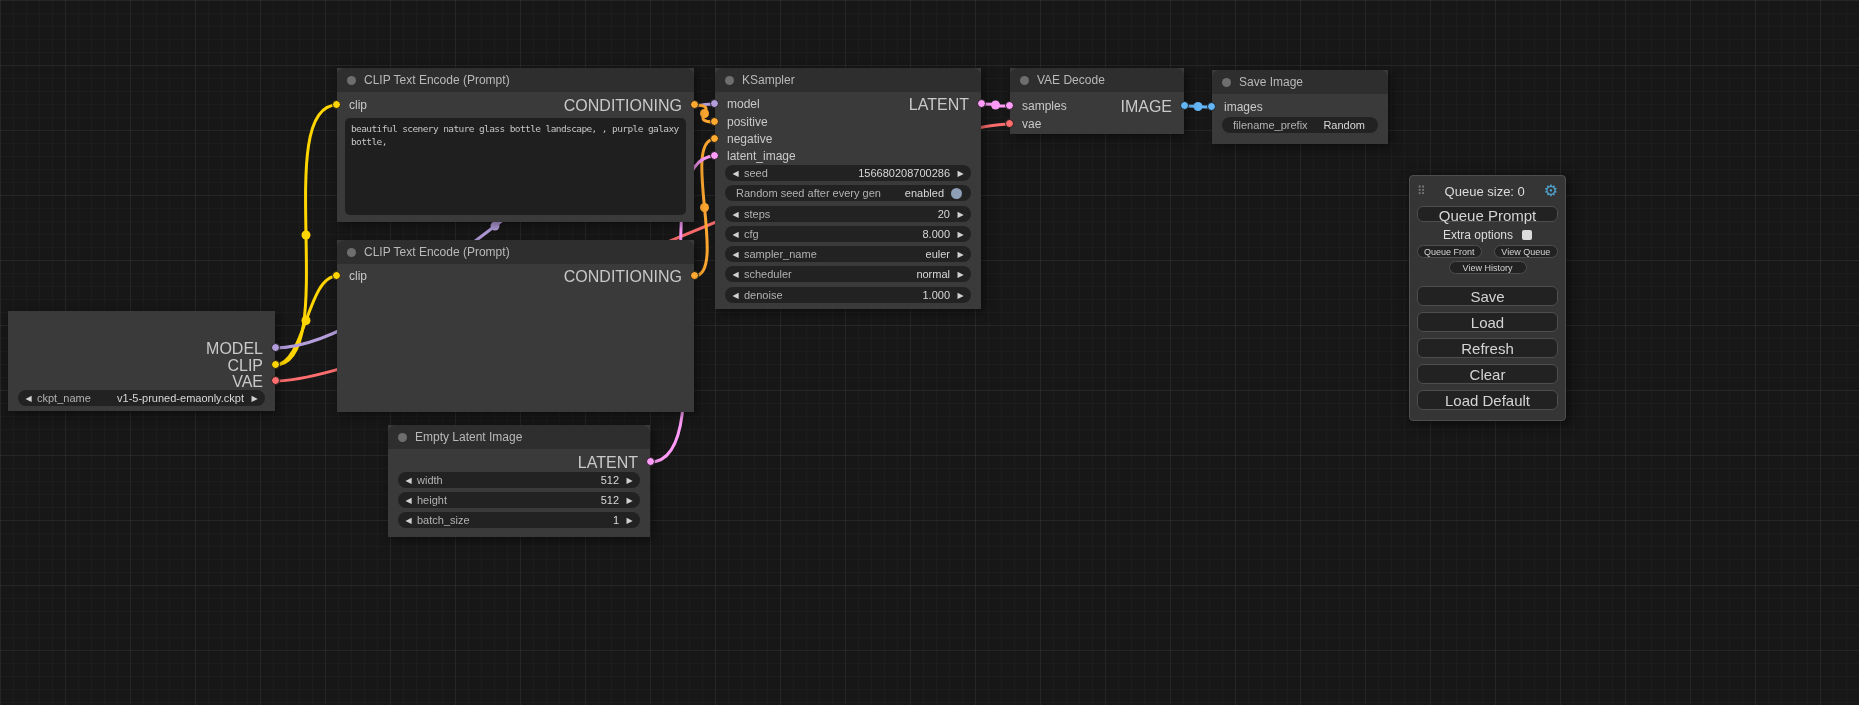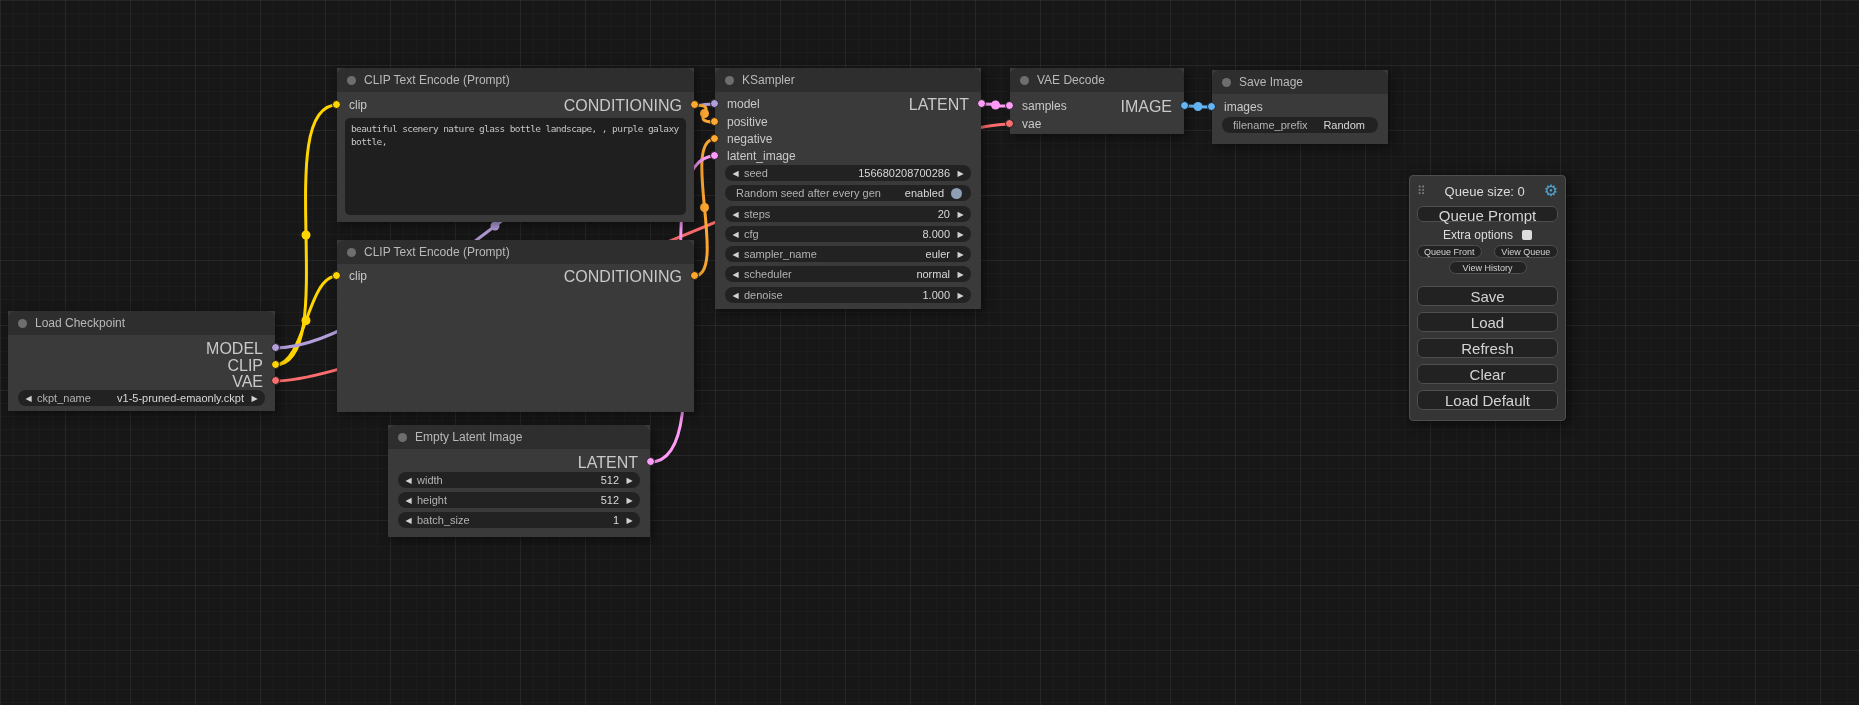--- a/index.html
+++ b/index.html
@@ -100,24 +100,20 @@
       <circle cx="704.5" cy="207.5" r="4.5" fill="#FFA931"></circle>
       <path d="M 650 462 C 728.2068571162401 462, 636.7931428837599 156, 715 156" stroke="#FF9CF9" stroke-width="3" fill="none" stroke-linecap="round"></path>
       <circle cx="682.5" cy="309" r="4.5" fill="#FF9CF9"></circle>
       <path d="M 981 104 C 1011 104, 980 106, 1010 106" stroke="#FF9CF9" stroke-width="3" fill="none" stroke-linecap="round"></path>
       <circle cx="995.5" cy="105" r="4.5" fill="#FF9CF9"></circle>
       <path d="M 1184 106 C 1214 106, 1182 107, 1212 107" stroke="#64B5F6" stroke-width="3" fill="none" stroke-linecap="round"></path>
       <circle cx="1198" cy="106.5" r="4.5" fill="#64B5F6"></circle>
     </svg>
 
   <div class="node" style="left:8px;top:311px;width:267px;height:100px">
-    <div class="node-title">
-      <span class="collapse-dot"></span>
-      <span>Load Checkpoint</span>
-    </div>
     <span class="sl-r" style="top:31px">MODEL</span>
     <span class="sl-r" style="top:48px">CLIP</span>
     <span class="sl-r" style="top:64px">VAE</span>
     <span class="slot-dot out" style="top:32px;background:var(--color-model)"></span>
     <span class="slot-dot out" style="top:49px;background:var(--color-clip)"></span>
     <span class="slot-dot out" style="top:65px;background:var(--color-vae)"></span>
     <div class="widget" style="top:79px">
       <span class="arrow">◀</span>
       <span class="wlabel">ckpt_name</span>
       <span class="wvalue">v1-5-pruned-emaonly.ckpt</span>

